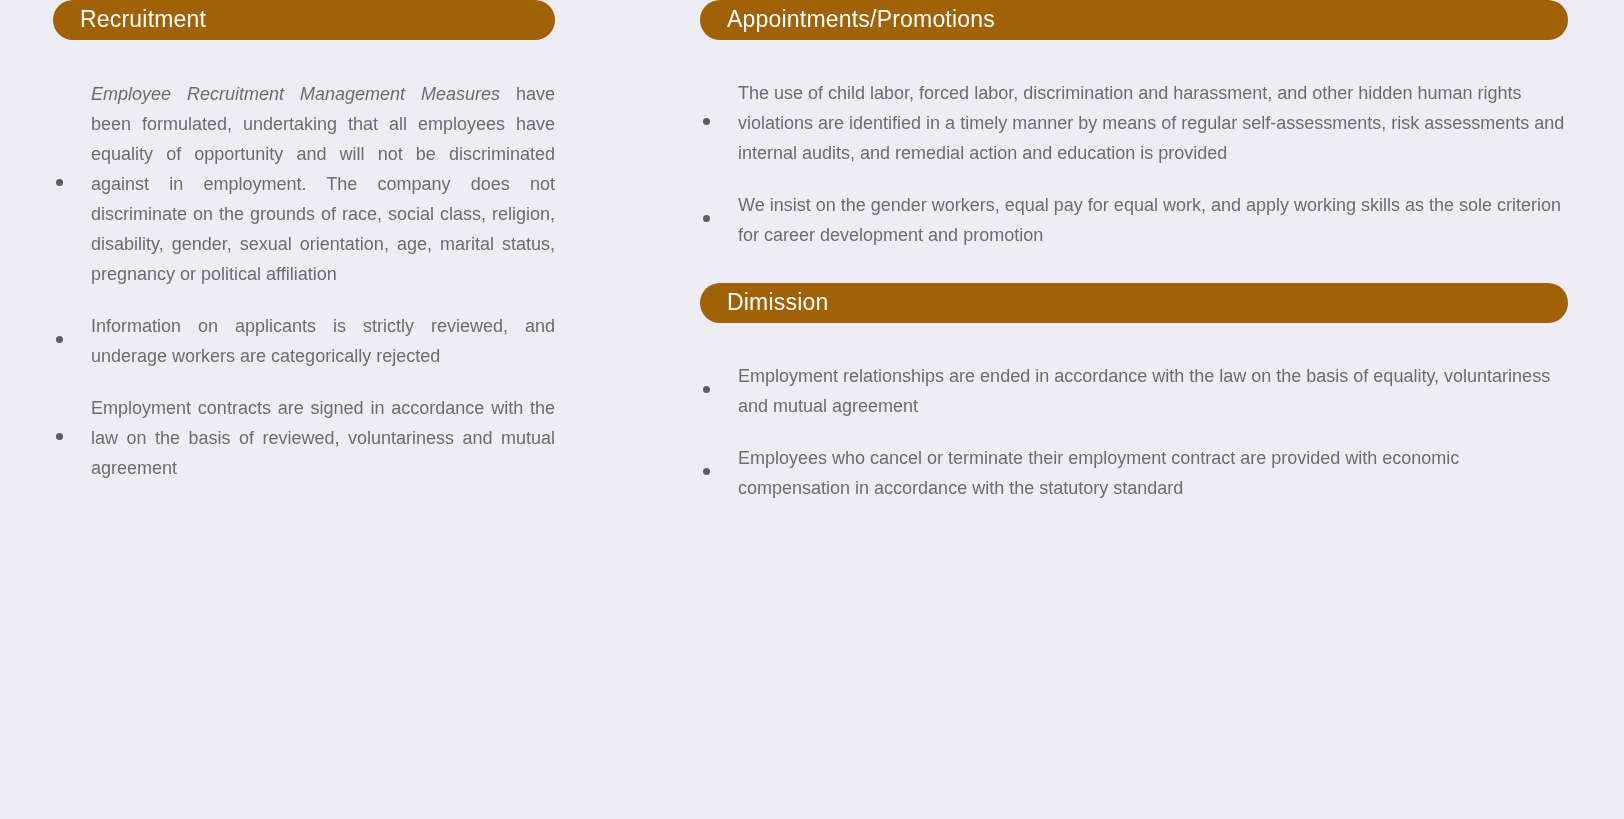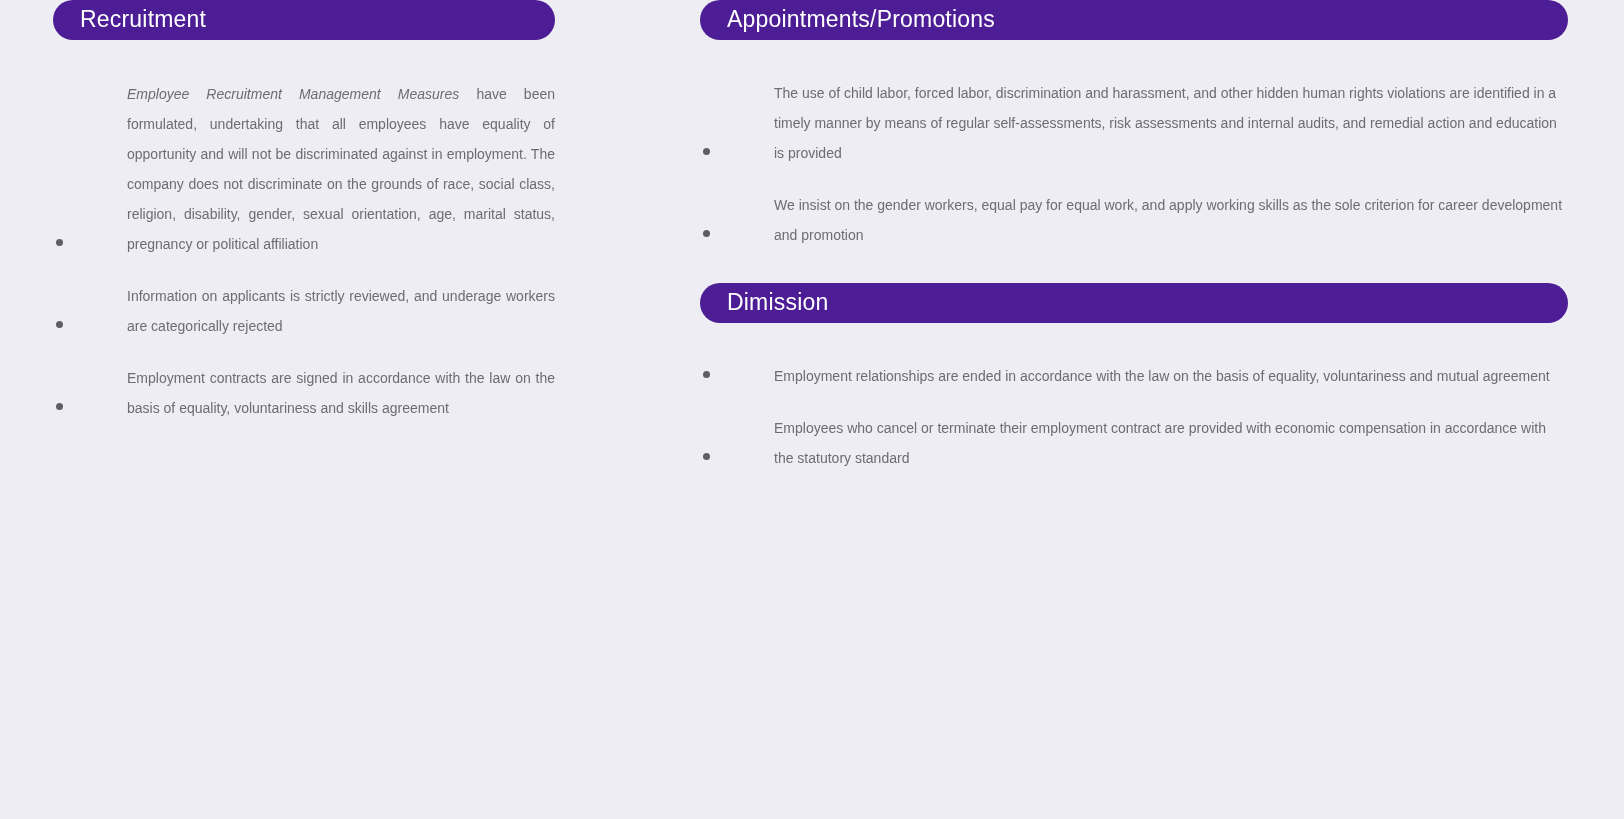--- a/index.html
+++ b/index.html
@@ -29,21 +29,21 @@
   }
   .col-right {
     left: 700px;
     width: 868px;
   }
 
   .pill {
     box-sizing: border-box;
     height: 40px;
     border-radius: 20px;
-    background: #4c1d95;
+    background: #a16207;
     display: flex;
     align-items: center;
     padding-left: 27px;
     color: #ffffff;
     font-size: 23px;
     font-weight: 400;
     letter-spacing: 0.2px;
     white-space: nowrap;
   }
   .pill-text {
@@ -53,24 +53,23 @@
   }
 
   .bullets {
     list-style: none;
     margin: 0;
     padding: 0;
   }
   .bullet {
     position: relative;
     display: flex;
-    align-items: flex-end;
+    align-items: center;
     color: #6c6c74;
-    font-size: 14px;
-    gap: 36px;
+    font-size: 18px;
   }
   .dot {
     flex: 0 0 auto;
     width: 38px;
     padding-top: 0;
     color: #5b5b63;
     font-size: 19px;
     line-height: 30px;
     text-align: left;
     padding-left: 3px;
@@ -131,21 +130,21 @@
         <span class="btext"><em>Employee Recruitment Management Measures</em><span> have been formulated, undertaking that all employees have equality of opportunity and will not be discriminated against in employment. The company does not discriminate on the grounds of race, social class, religion, disability, gender, sexual orientation, age, marital status, pregnancy or political affiliation</span></span>
       </li>
 
       <li class="bullet">
         <span class="dot"><span></span></span>
         <span class="btext">Information on applicants is strictly reviewed, and underage workers are categorically rejected</span>
       </li>
 
       <li class="bullet">
         <span class="dot"><span></span></span>
-        <span class="btext">Employment contracts are signed in accordance with the law on the basis of equality, voluntariness and skills agreement</span>
+        <span class="btext">Employment contracts are signed in accordance with the law on the basis of reviewed, voluntariness and mutual agreement</span>
       </li>
 
     </ul>
   </div>
 
   <div class="column col-right">
 
     <div class="pill">
       <span class="pill-text">Appointments/Promotions</span>
     </div>

